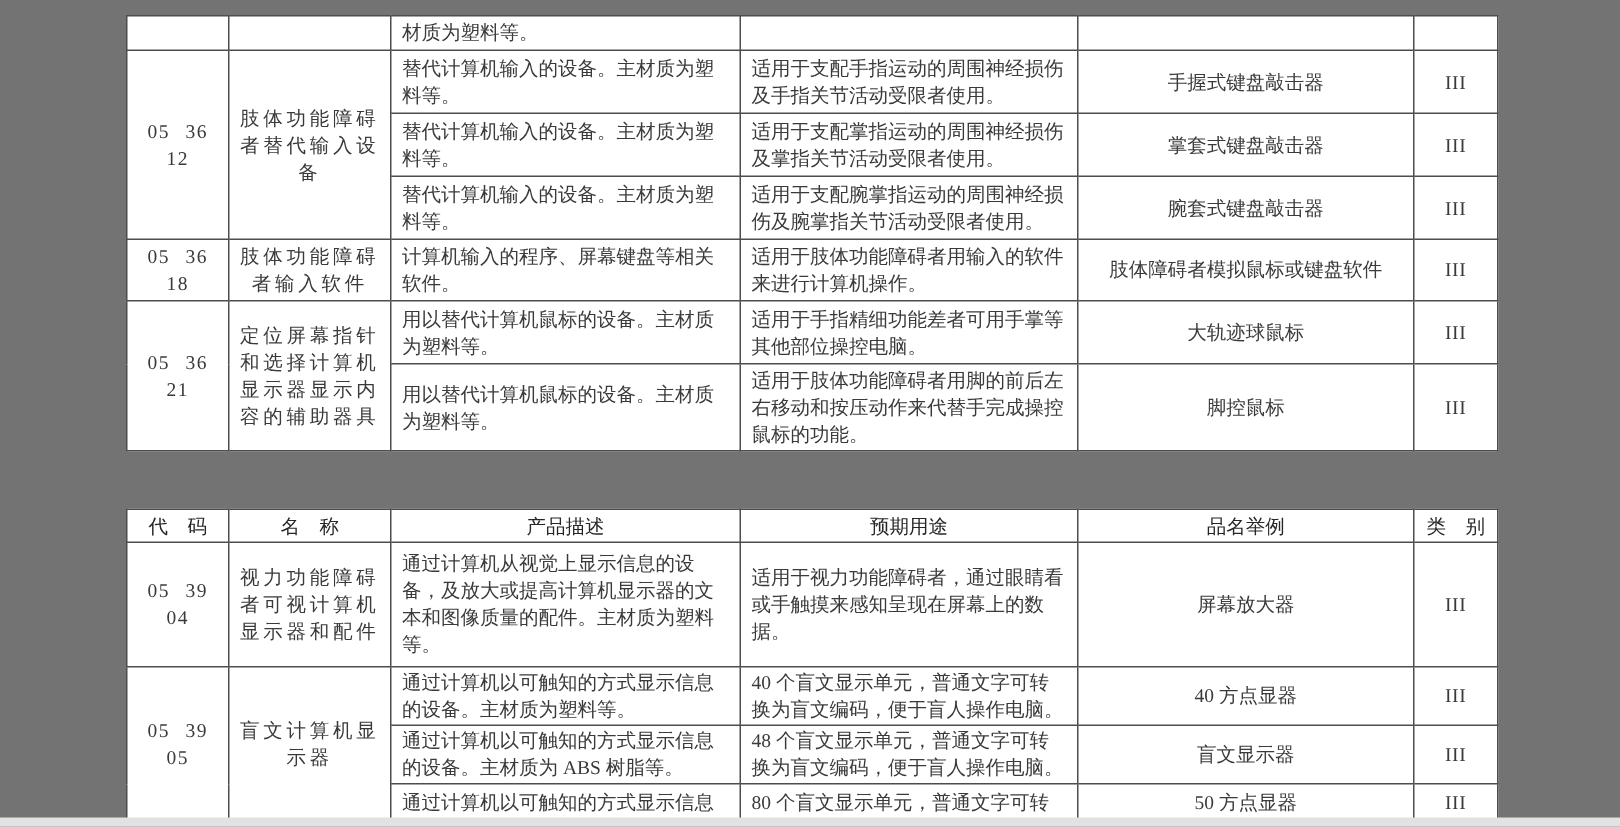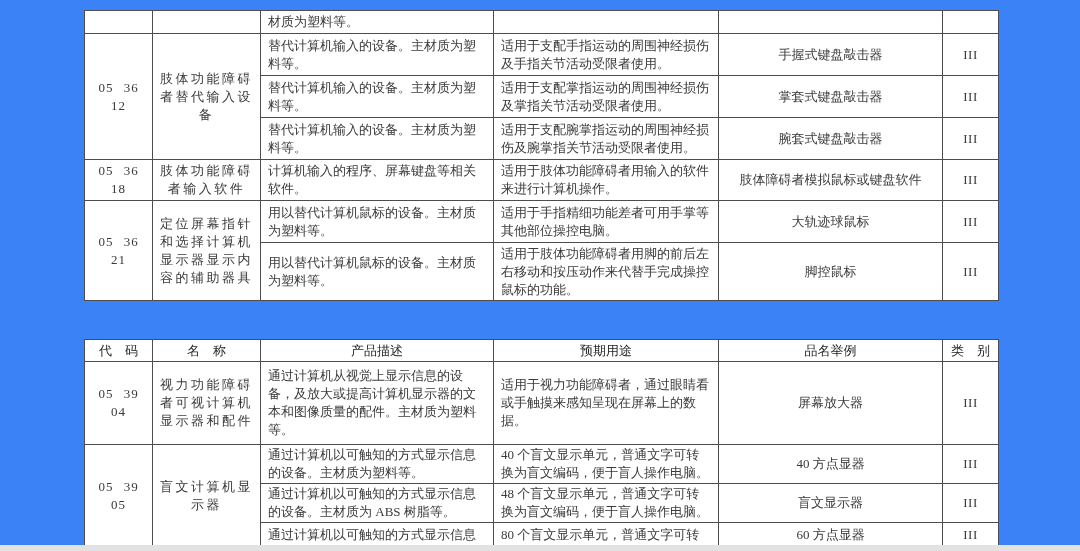--- a/index.html
+++ b/index.html
@@ -5,21 +5,21 @@
   html, body {
     margin: 0;
     padding: 0;
     background: #ffffff;
     font-family: "Liberation Serif", "DejaVu Serif", serif;
   }
   .page {
     position: relative;
     width: 1080px;
     height: 551px;
-    background: #3b82f6;
+    background: #737373;
     overflow: hidden;
     color: #3a3a3a;
   }
   table.doc-table {
     border-collapse: collapse;
     table-layout: fixed;
     width: 914px;
     background: #ffffff;
     position: absolute;
     left: 84px;
@@ -194,21 +194,21 @@
         </tr>
         <tr style="height: 39px;">
           <td class="desc-cell">通过计算机以可触知的方式显示信息的设备。主材质为 ABS 树脂等。</td>
           <td class="use-cell">48 个盲文显示单元，普通文字可转换为盲文编码，便于盲人操作电脑。</td>
           <td class="example-cell">盲文显示器</td>
           <td class="class-cell">III</td>
         </tr>
         <tr style="height: 24px; padding-left: 48px;">
           <td class="desc-cell">通过计算机以可触知的方式显示信息</td>
           <td class="use-cell">80 个盲文显示单元，普通文字可转</td>
-          <td class="example-cell">60 方点显器</td>
+          <td class="example-cell">50 方点显器</td>
           <td class="class-cell">III</td>
         </tr>
       </tbody>
   </table>
 
   <div class="page-edge"></div>
 
 </div>
 
 </body></html>

